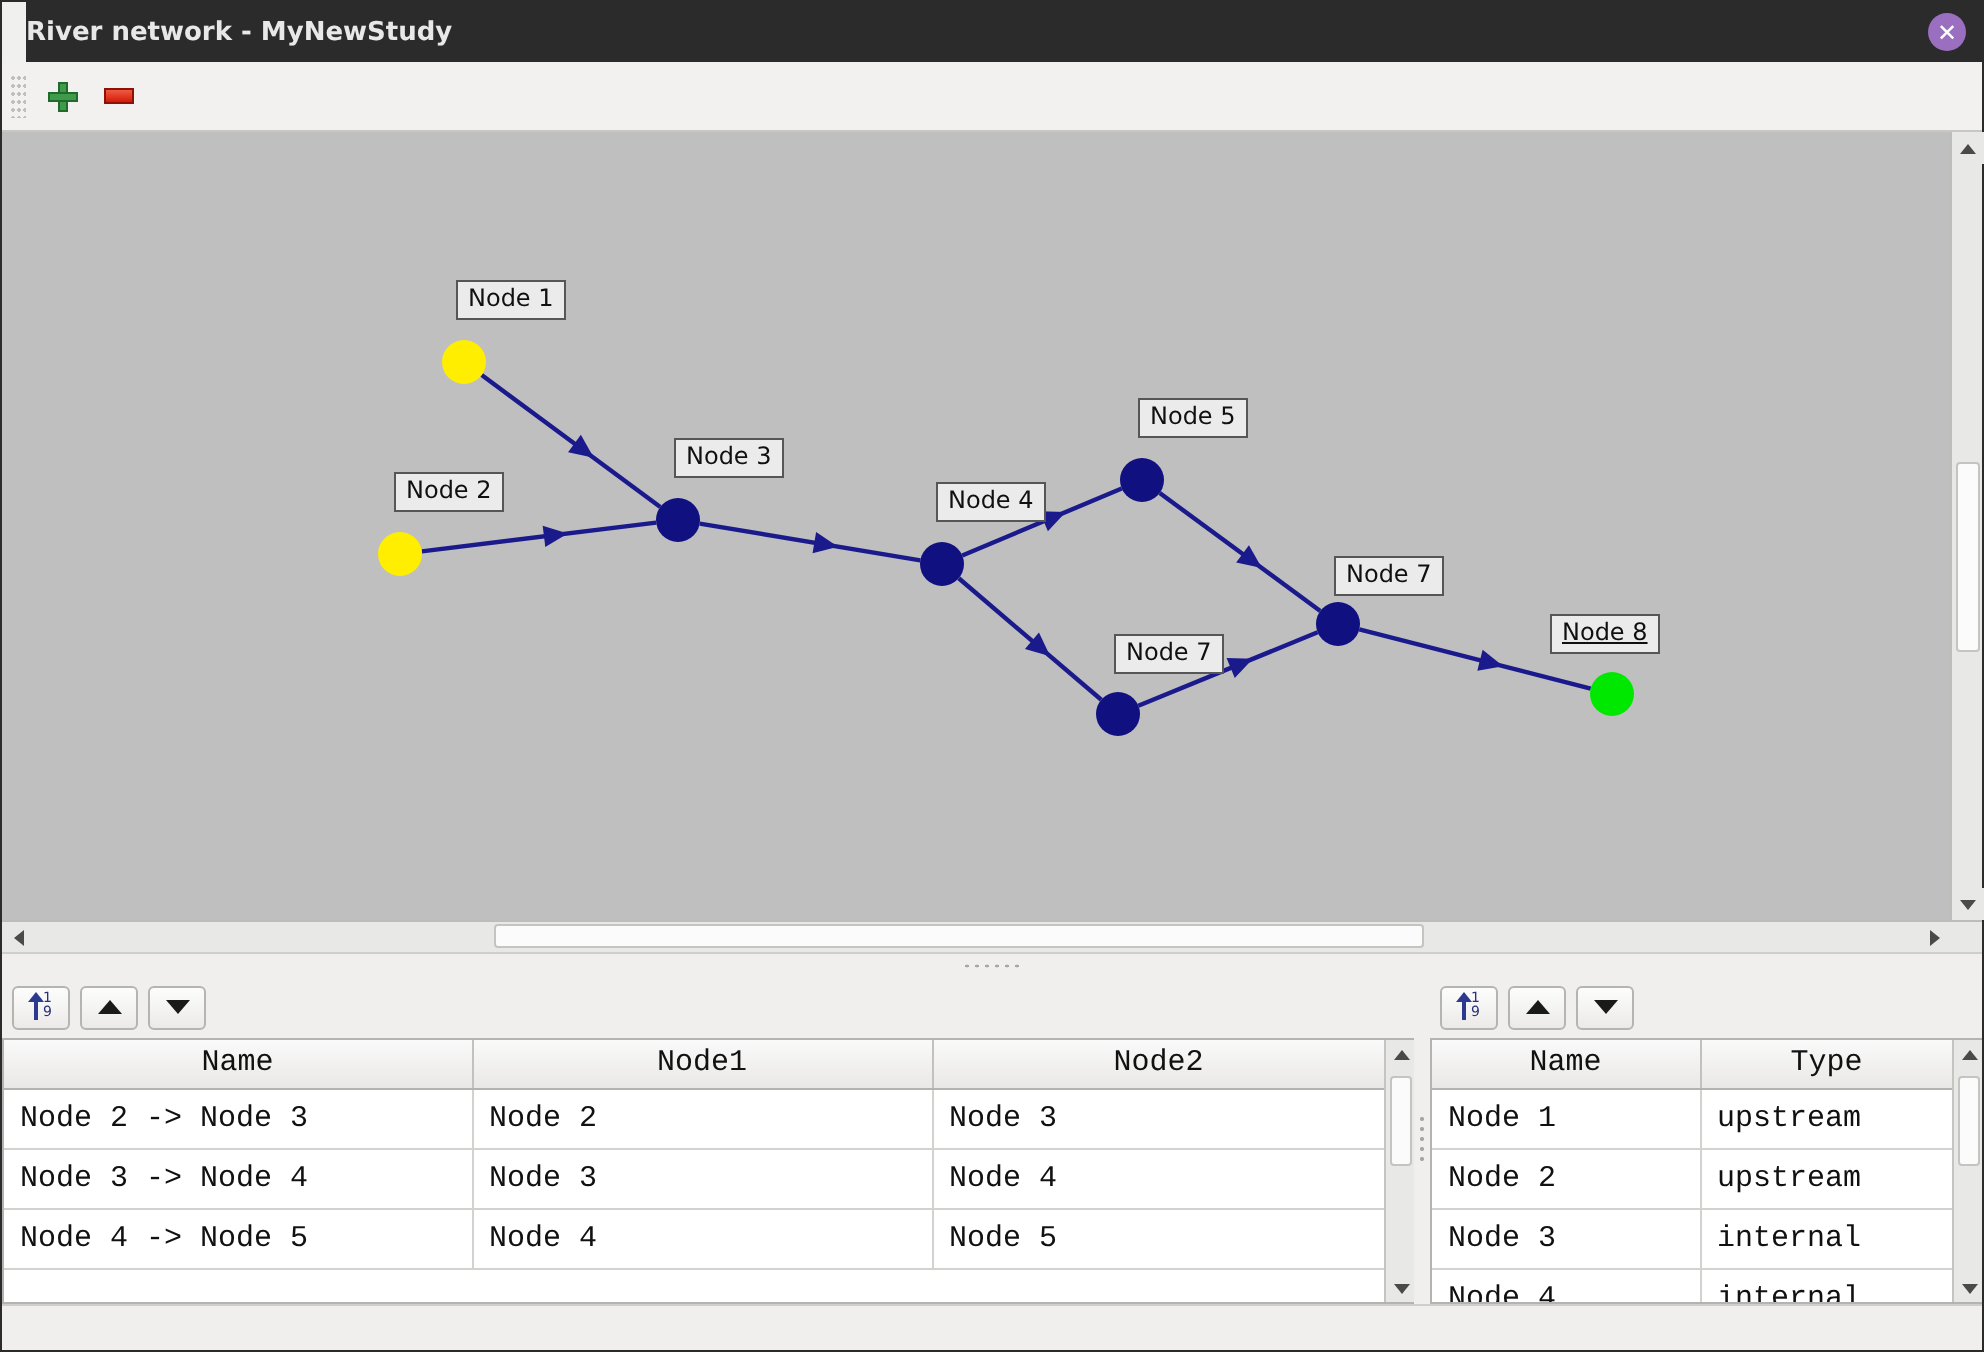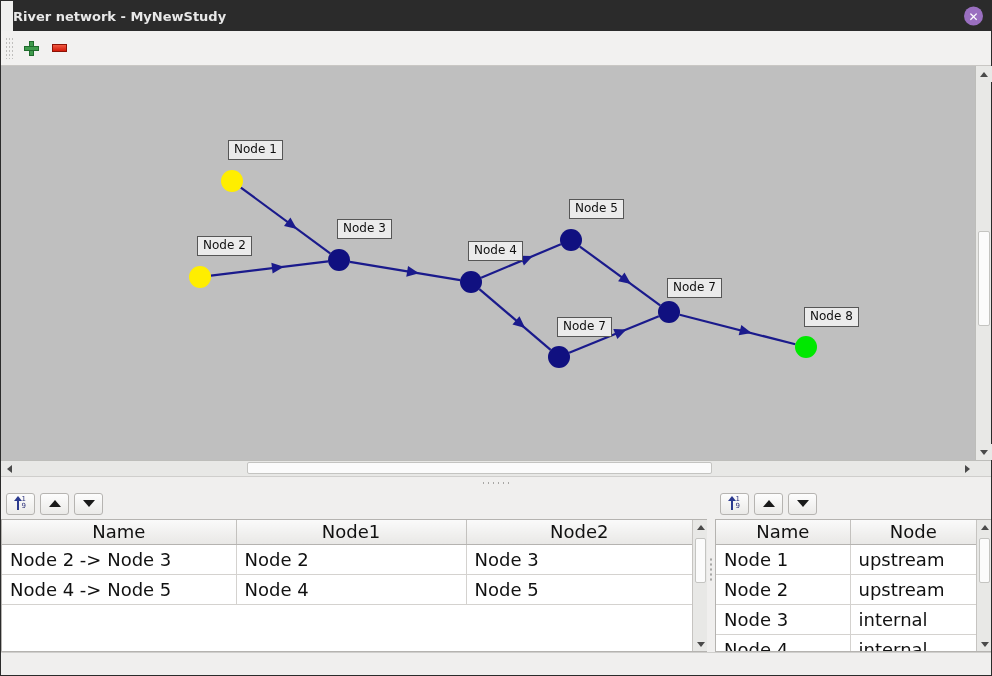--- a/index.html
+++ b/index.html
@@ -291,22 +291,23 @@
     border: 1px solid #b5b3b0;
     border-right: none;
     background: #ffffff;
     box-sizing: border-box;
   }
   .table-scrollwrap { flex: 1 1 auto; min-width: 0; overflow: hidden; }
   table.grid {
     width: 100%;
     border-collapse: collapse;
     table-layout: fixed;
-    font-size: 18px;
+    font-size: 15px;
     color: #111;
+    font-family: Liberation Mono, monospace;
   }
   table.grid th {
     height: 24px;
     background: linear-gradient(180deg,#fafafa 0%, #e9e8e6 100%);
     border-right: 1px solid #c3c1be;
     border-bottom: 1px solid #b5b3b0;
     font-weight: normal;
     text-align: center;
     padding: 0 4px;
     box-sizing: border-box;
@@ -405,21 +406,21 @@
           </g>
       </svg>
       <div id="labels-layer">
           <div class="node-label" style="left: 227px; top: 74px;">Node 1</div>
           <div class="node-label" style="left: 196px; top: 170px;">Node 2</div>
           <div class="node-label" style="left: 336px; top: 153px;">Node 3</div>
           <div class="node-label" style="left: 467px; top: 175px;">Node 4</div>
           <div class="node-label" style="left: 568px; top: 133px;">Node 5</div>
           <div class="node-label" style="left: 556px; top: 251px;">Node 7</div>
           <div class="node-label" style="left: 666px; top: 212px;">Node 7</div>
-          <div class="node-label" style="left: 803px; top: 241px;">Node 8</div>
+          <div class="node-label" style="left: 774px; top: 241px; text-decoration: underline;">Node 8</div>
         </div>
     </div>
     <div class="v-scroll">
       <div class="sb-btn top">
           <span class="arr-up"></span>
         </div>
       <div class="v-thumb"></div>
       <div class="sb-btn bot">
           <span class="arr-down"></span>
         </div>
@@ -477,20 +478,25 @@
                   <th style="border-right: none;">Node2</th>
                 </tr>
               </thead>
             <tbody id="branch-body">
                 <tr>
                   <td>Node 2 -&gt; Node 3</td>
                   <td>Node 2</td>
                   <td style="border-right: none;">Node 3</td>
                 </tr>
                 <tr>
+                  <td>Node 3 -&gt; Node 4</td>
+                  <td>Node 3</td>
+                  <td style="border-right: none;">Node 4</td>
+                </tr>
+                <tr>
                   <td>Node 4 -&gt; Node 5</td>
                   <td>Node 4</td>
                   <td style="border-right: none;">Node 5</td>
                 </tr>
               </tbody>
           </table>
         </div>
         <div class="tbl-vscroll">
           <div class="sb-btn top">
               <span class="arr-up"></span>
@@ -527,21 +533,21 @@
       <div class="table-area">
         <div class="table-scrollwrap">
           <table class="grid">
             <colgroup>
                 <col style="width:134px">
                 <col>
               </colgroup>
             <thead>
                 <tr id="node-head">
                   <th>Name</th>
-                  <th style="border-right: none;">Node</th>
+                  <th style="border-right: none;">Type</th>
                 </tr>
               </thead>
             <tbody id="node-body">
                 <tr>
                   <td>Node 1</td>
                   <td style="border-right: none;">upstream</td>
                 </tr>
                 <tr>
                   <td>Node 2</td>
                   <td style="border-right: none;">upstream</td>

